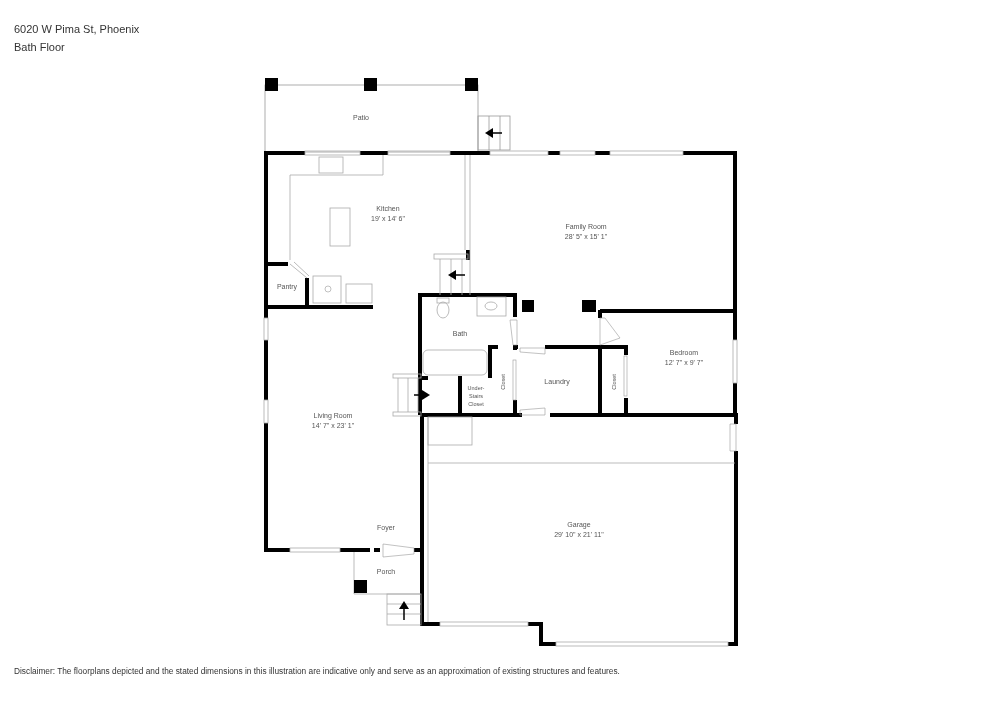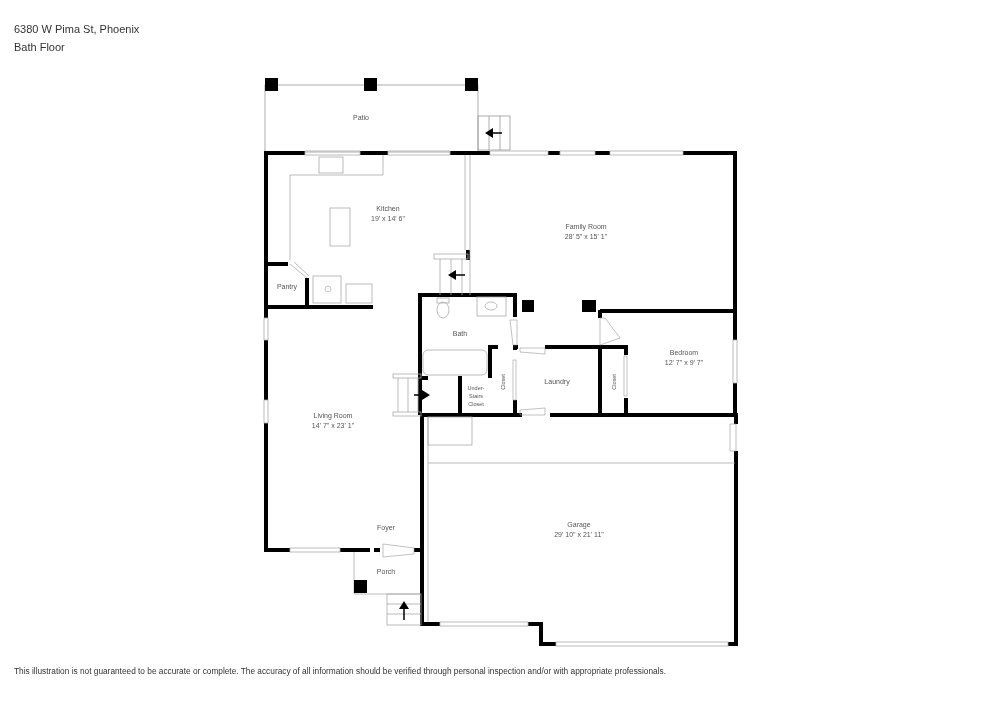--- a/index.html
+++ b/index.html
@@ -7,21 +7,21 @@
   .header { position: absolute; left: 14px; top: 20px; font-size: 11px; line-height: 18px; color: #333; }
   .footer { position: absolute; left: 14px; top: 662px; font-size: 8.3px; line-height: 18px; color: #333; }
   svg { position: absolute; left: 0; top: 0; }
   .lbl { font-family: "Liberation Sans", sans-serif; font-size: 7px; fill: #555; text-anchor: middle; }
   .lbl-sm { font-family: "Liberation Sans", sans-serif; font-size: 5.5px; fill: #555; text-anchor: middle; }
 </style>
 </head>
 <body>
 
 <div class="header">
-  <div>6380 W Pima St, Phoenix</div>
+  <div>6020 W Pima St, Phoenix</div>
   <div>Bath Floor</div>
 </div>
 
 <svg width="1000" height="707" viewBox="0 0 1000 707">
 
   <g>
     <rect x="265" y="85" width="213" height="67" fill="none" stroke="#999" stroke-width="0.8"></rect>
     <rect x="265" y="78" width="13" height="13" fill="#000"></rect>
     <rect x="364" y="78" width="13" height="13" fill="#000"></rect>
     <rect x="465" y="78" width="13" height="13" fill="#000"></rect>
@@ -203,14 +203,14 @@
   <text class="lbl-sm" x="0" y="0" transform="translate(505,382) rotate(-90)">Closet</text>
   <text class="lbl" x="557" y="384">Laundry</text>
   <text class="lbl-sm" x="0" y="0" transform="translate(616,382) rotate(-90)">Closet</text>
   <text class="lbl" x="386" y="530">Foyer</text>
   <text class="lbl" x="386" y="574">Porch</text>
   <text class="lbl" x="579" y="527">Garage</text>
   <text class="lbl" x="579" y="537">29' 10" x 21' 11"</text>
 </svg>
 
 <div class="footer">
-  <div>This illustration is not guaranteed to be accurate or complete. The accuracy of all information should be verified through personal inspection and/or with appropriate professionals.</div>
+  <div>Disclaimer: The floorplans depicted and the stated dimensions in this illustration are indicative only and serve as an approximation of existing structures and features.</div>
 </div>
 
 </body></html>

